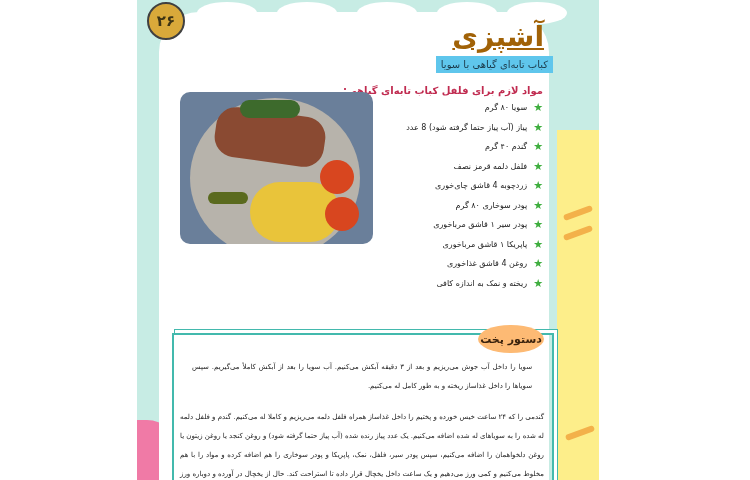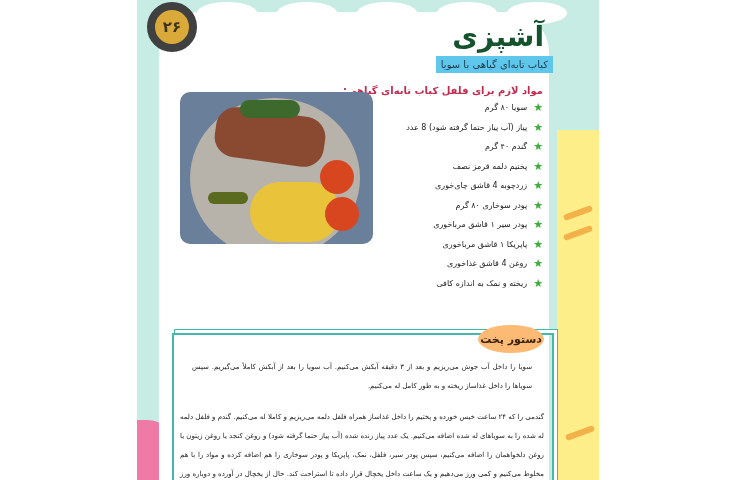--- a/index.html
+++ b/index.html
@@ -3,22 +3,22 @@
 <meta charset="utf-8">
 <style>
   html,body{margin:0;padding:0;}
   body{width:750px;height:480px;background:#fff;position:relative;overflow:hidden;font-family:"DejaVu Sans",sans-serif;}
   .page{position:absolute;left:137px;top:0;width:462px;height:480px;background:#c7ece4;overflow:hidden;}
   .right-deco{position:absolute;right:0;top:130px;width:42px;height:350px;background:#fdee8a;}
   .right-deco .stripe{position:absolute;height:6px;width:30px;background:#f3b14a;border-radius:3px;transform:rotate(-20deg);}
   .pink{position:absolute;left:0;bottom:0;width:40px;height:60px;background:#f07aa6;border-top-right-radius:30px;}
   .sheet{position:absolute;left:22px;top:12px;width:390px;height:470px;background:#fff;border-radius:40px 40px 0 0;}
   .wave{position:absolute;top:0;height:22px;width:60px;background:#fff;border-radius:50%;}
-  .badge{position:absolute;left:10px;top:2px;width:34px;height:34px;border-radius:50%;background:#d9a93a;border:8px solid #404040;color:#3e3414;font-size:15px;font-weight:bold;display:flex;align-items:center;justify-content:center;}
-  .title{position:absolute;right:55px;top:20px;color:#14532d;font-size:28px;font-weight:bold;direction:rtl;}
+  .badge{position:absolute;left:10px;top:2px;width:34px;height:34px;border-radius:50%;background:#d9a93a;border:2px solid #404040;color:#3e3414;font-size:15px;font-weight:bold;display:flex;align-items:center;justify-content:center;}
+  .title{position:absolute;right:55px;top:20px;color:#a16207;font-size:28px;font-weight:bold;direction:rtl;text-decoration:underline;}
   .subtitle{position:absolute;right:46px;top:56px;background:#5fc6ec;color:#1b3a4a;font-size:10px;padding:3px 5px;direction:rtl;}
   .ing-head{position:absolute;right:56px;top:85px;color:#c02b50;font-size:10px;font-weight:bold;direction:rtl;}
   .ing-list{position:absolute;right:56px;top:98px;margin:0;padding:0;list-style:none;direction:rtl;}
   .ing-list li{height:19.5px;display:flex;align-items:center;font-size:8px;color:#222;}
   .star{color:#3fae3f;font-size:11px;margin-left:6px;}
   .photo{position:absolute;left:180px;top:92px;width:193px;height:152px;border-radius:10px;overflow:hidden;background:#6a7f9a;}
   .photo .pan{position:absolute;left:10px;top:6px;width:170px;height:160px;border-radius:50%;background:#b7b3ab;}
   .photo .kebab{position:absolute;left:35px;top:20px;width:110px;height:50px;background:#8a4a32;border-radius:20px;transform:rotate(8deg);}
   .photo .rice{position:absolute;left:70px;top:90px;width:90px;height:60px;background:#e9c43a;border-radius:30px;}
   .photo .tomato{position:absolute;width:34px;height:34px;border-radius:50%;background:#d8461f;}
@@ -56,21 +56,21 @@
     <li>
         <span class="star">★</span>
         <span>پیاز (آب پیاز حتما گرفته شود) 8 عدد</span>
       </li>
     <li>
         <span class="star">★</span>
         <span>گندم ۴۰ گرم</span>
       </li>
     <li>
         <span class="star">★</span>
-        <span>پختیم دلمه قرمز نصف</span>
+        <span>فلفل دلمه قرمز نصف</span>
       </li>
     <li>
         <span class="star">★</span>
         <span>زردچوبه 4 قاشق چای‌خوری</span>
       </li>
     <li>
         <span class="star">★</span>
         <span>پودر سوخاری ۸۰ گرم</span>
       </li>
     <li>

